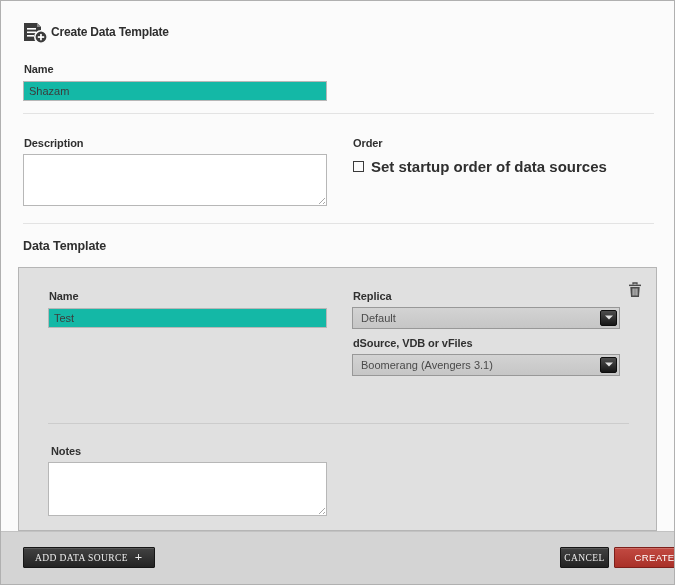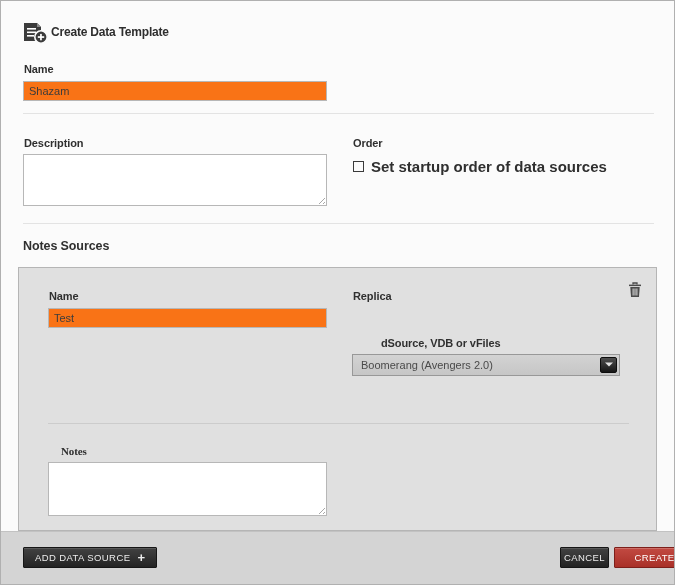--- a/index.html
+++ b/index.html
@@ -23,21 +23,21 @@
   }
 
   
   .lbl { position: absolute; font-size: 11px; font-weight: bold; color: #2f2f2f; letter-spacing: -0.1px; }
   .divider { position: absolute; left: 22px; width: 631px; height: 1px; background: #e3e3e3; }
 
   .txt-input {
     position: absolute;
     height: 20px;
     border: 1px solid #b7b7b7;
-    background: #f97316;
+    background: #14b8a6;
     font-family: "Liberation Sans", sans-serif;
     font-size: 11px; color: #3c3c3c;
     padding: 0 5px;
     outline: none;
   }
 
   .ta-wrap { position: absolute; }
   .ta {
     width: 100%; height: 100%;
     border: 1px solid #b7b7b7;
@@ -116,20 +116,21 @@
     font-family: "Liberation Sans", sans-serif;
     font-size: 9.5px; letter-spacing: 0.4px;
     cursor: pointer;
     border-radius: 1px;
   }
   .btn-dark {
     background: linear-gradient(#424242, #232323);
     border: 1px solid #161616;
     color: #ededed;
     box-shadow: inset 0 1px 0 rgba(255,255,255,0.12);
+    font-family: Liberation Serif, serif;
   }
   .btn-red {
     background: linear-gradient(#c24a42, #a93028);
     border: 1px solid #7d1f1a;
     color: #ffffff;
     box-shadow: inset 0 1px 0 rgba(255,255,255,0.2);
   }
   .btn-add { left: 22px; padding: 0 11px; }
   .btn-add .plus { font-size: 13px; font-weight: bold; margin-left: 7px; margin-top: -1px; }
   .btn-cancel { left: 559px; width: 49px; }
@@ -164,47 +165,51 @@
   </div>
 
   <div class="lbl" style="left:352px; top:136px;">Order</div>
   <div class="cb-row" style="left:352px; top:157px;">
     <span class="cb"></span>
     <span class="cb-lbl">Set startup order of data sources</span>
   </div>
 
   <div class="divider" style="top:222px;"></div>
 
-  <div class="lbl" style="left:22px; top:238px; font-size:12.5px;">Notes Sources</div>
+  <div class="lbl" style="left:22px; top:238px; font-size:12.5px;">Data Template</div>
 
   <div class="panel">
 
     <svg class="trash" viewBox="0 0 14 16">
       <rect x="1" y="2.6" width="12" height="1.5" fill="#4a4a4a"></rect>
       <path d="M5 2.6 L5 1 L9 1 L9 2.6" fill="none" stroke="#4a4a4a" stroke-width="1.3"></path>
       <path d="M2.3 5 L11.7 5 L11 15 L3 15 Z" fill="#4a4a4a"></path>
       <rect x="4.6" y="6.5" width="1" height="7" fill="#e0e0e0"></rect>
       <rect x="6.5" y="6.5" width="1" height="7" fill="#e0e0e0"></rect>
       <rect x="8.4" y="6.5" width="1" height="7" fill="#e0e0e0"></rect>
     </svg>
 
     <div class="lbl" style="left:30px; top:22px;">Name</div>
     <input class="txt-input" style="left: 29px; top: 40px; width: 279px;" type="text" value="Test">
 
     <div class="lbl" style="left:334px; top:22px;">Replica</div>
-
-    <div class="lbl" style="left:334px; top:69px;margin-left:28px;">dSource, VDB or vFiles</div>
+    <div class="dd" style="left:333px; top:39px; width:268px;">
+      <span class="dd-val">Default</span>
+      <span class="dd-btn"></span>
+    </div>
+
+    <div class="lbl" style="left:334px; top:69px;">dSource, VDB or vFiles</div>
     <div class="dd" style="left:333px; top:86px; width:268px;">
-      <span class="dd-val">Boomerang (Avengers 2.0)</span>
+      <span class="dd-val">Boomerang (Avengers 3.1)</span>
       <span class="dd-btn"></span>
     </div>
 
     <div class="panel-divider"></div>
 
-    <div class="lbl" style="left:42px; top:177px;font-family:Liberation Serif, serif;">Notes</div>
+    <div class="lbl" style="left:32px; top:177px;">Notes</div>
     <div class="ta-wrap" style="left:29px; top:194px; width:279px; height:54px;">
       <textarea class="ta" style=""></textarea>
       <span class="grip"></span>
     </div>
   </div>
 
   <div class="footer">
     <div class="btn btn-dark btn-add">
       <span>ADD DATA SOURCE</span>
       <span class="plus">+</span>

